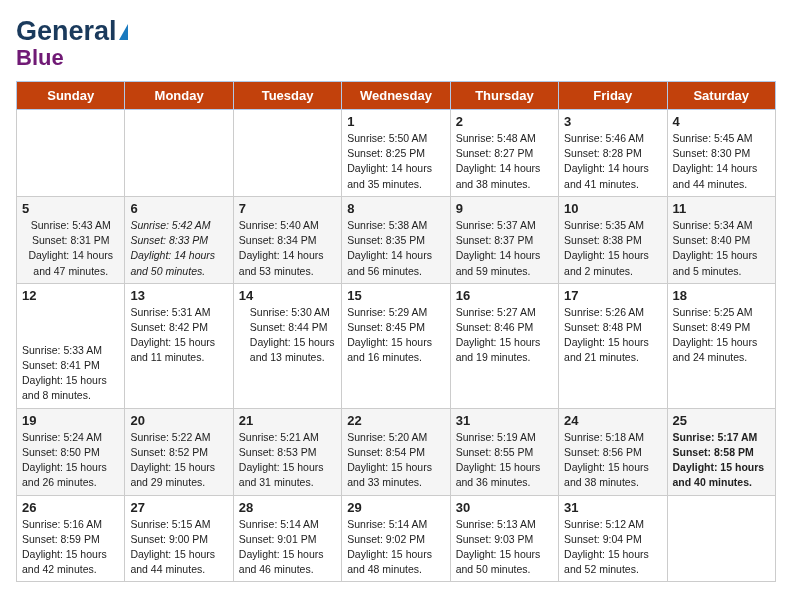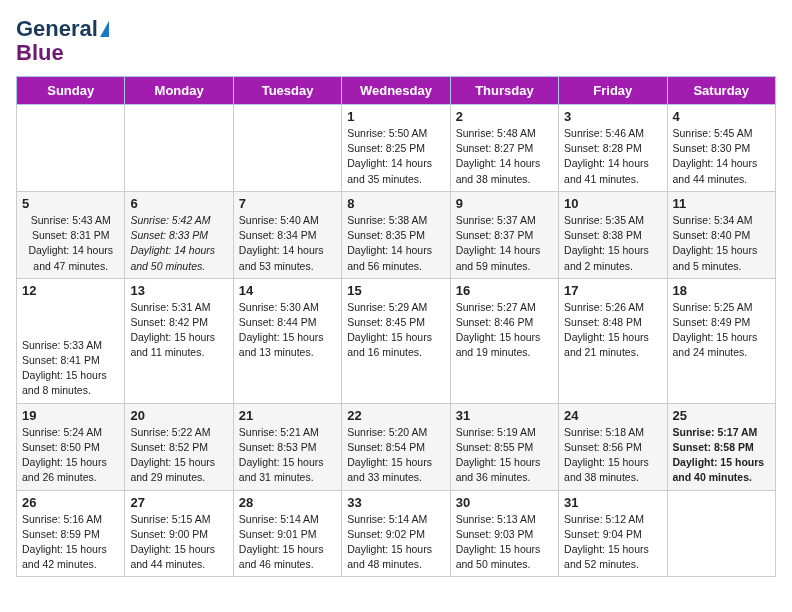--- a/index.html
+++ b/index.html
@@ -36,21 +36,21 @@
     .title-area h2 {
       font-size: 16px;
       font-weight: normal;
       color: #444;
     }
     table {
       width: 100%;
       border-collapse: collapse;
     }
     thead tr th {
-      background: #a21caf;
+      background: #c2410c;
       color: #fff;
       font-size: 13px;
       font-weight: bold;
       padding: 6px 4px;
       text-align: center;
       border: 1px solid #b0c8e8;
     }
     tbody tr td {
       border: 1px solid #ccc;
       vertical-align: top;
@@ -78,21 +78,21 @@
     .empty-cell {
       background: #fff !important;
     }
   </style>
 </head>
 <body>
 
 <div class="header">
   <div class="logo">
     <div class="logo-row">
-      <span style="font-size:22px;font-weight:bold;color:#1a3a5c;">General</span>
+      <span style="font-size:27px;font-weight:bold;color:#1a3a5c;">General</span>
       <span style="display:inline-block;margin-left:2px;width:0;height:0;border-left:9px solid transparent;border-right:0;border-bottom:16px solid #1a7abf;"></span>
     </div>
     <span style="font-size:22px;font-weight:bold;color:#701a75;line-height:1;">Blue</span>
   </div>
   <div class="title-area">
     <h1></h1>
     <h2></h2>
   </div>
 </div>
 
@@ -203,21 +203,21 @@
         </td>
         <td>
           <span class="day-num">13</span>
           <div class="day-info" style="white-space: pre-line;">Sunrise: 5:31 AM
 Sunset: 8:42 PM
 Daylight: 15 hours
 and 11 minutes.</div>
         </td>
         <td>
           <span class="day-num">14</span>
-          <div class="day-info" style="white-space: pre-line;">Sunrise: 5:30 AM
+          <div class="day-info" style="white-space: pre-line; margin-left: 11px;">Sunrise: 5:30 AM
 Sunset: 8:44 PM
 Daylight: 15 hours
 and 13 minutes.</div>
         </td>
         <td>
           <span class="day-num">15</span>
           <div class="day-info" style="white-space: pre-line;">Sunrise: 5:29 AM
 Sunset: 8:45 PM
 Daylight: 15 hours
 and 16 minutes.</div>
@@ -311,21 +311,21 @@
 and 44 minutes.</div>
         </td>
         <td>
           <span class="day-num">28</span>
           <div class="day-info" style="white-space: pre-line;">Sunrise: 5:14 AM
 Sunset: 9:01 PM
 Daylight: 15 hours
 and 46 minutes.</div>
         </td>
         <td>
-          <span class="day-num">33</span>
+          <span class="day-num">29</span>
           <div class="day-info" style="white-space: pre-line;">Sunrise: 5:14 AM
 Sunset: 9:02 PM
 Daylight: 15 hours
 and 48 minutes.</div>
         </td>
         <td>
           <span class="day-num">30</span>
           <div class="day-info" style="white-space: pre-line;">Sunrise: 5:13 AM
 Sunset: 9:03 PM
 Daylight: 15 hours

